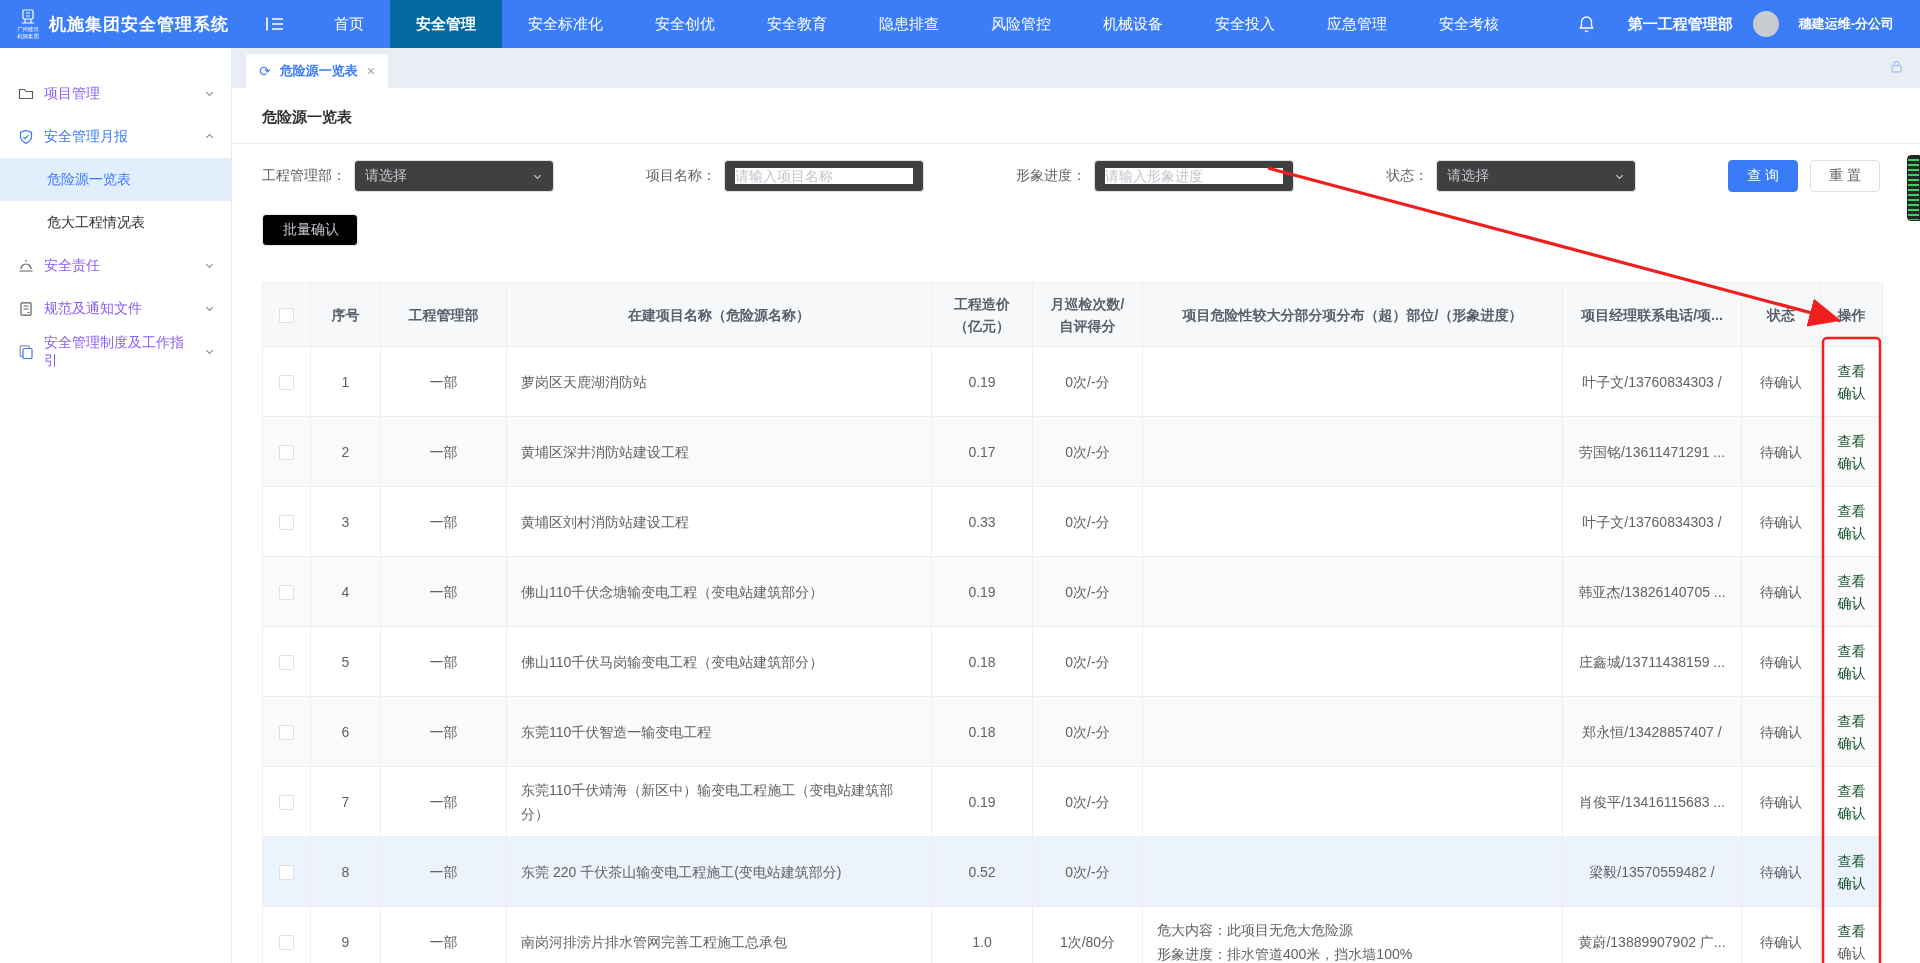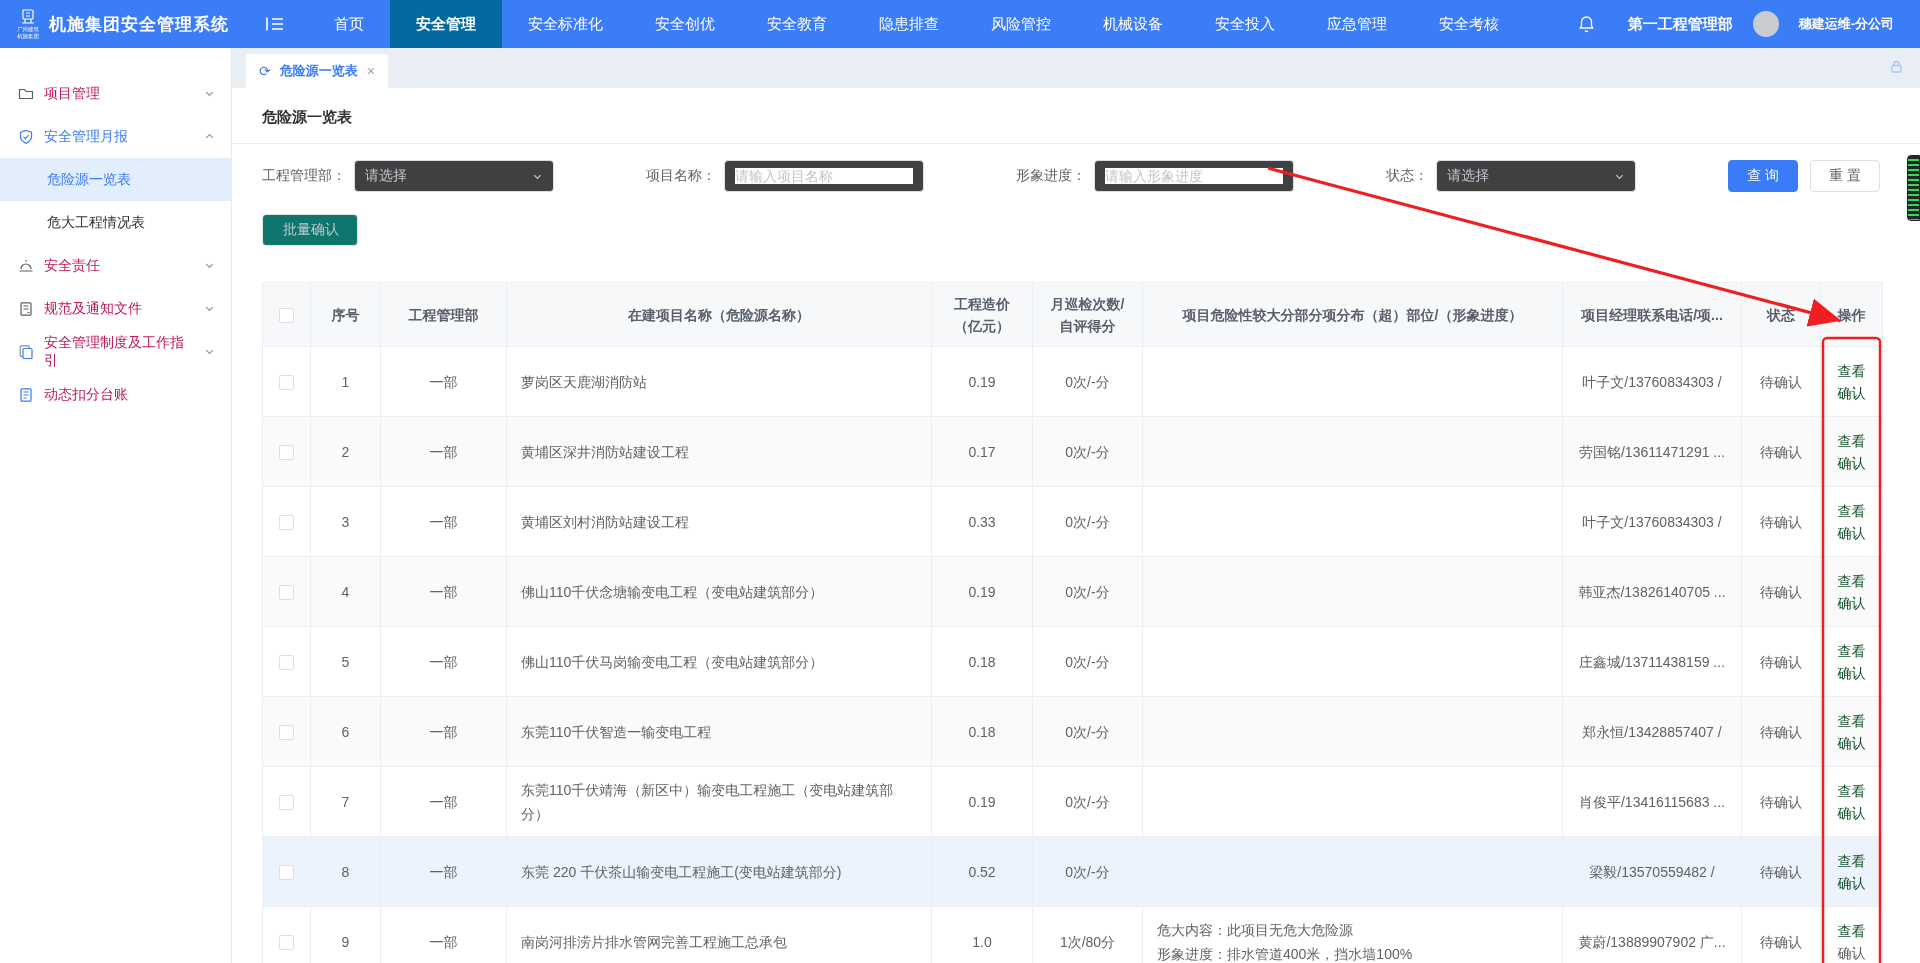--- a/index.html
+++ b/index.html
@@ -18,21 +18,21 @@
   .top-nav { display:flex; align-items:stretch; }
   .nav-item { display:flex; align-items:center; padding:0 26px; font-size:15px; cursor:pointer; white-space:nowrap; }
   .nav-item.active { background:#0369a1; font-weight:bold; }
   .header-right { margin-left:auto; display:flex; align-items:center; gap:20px; padding-right:26px; }
   .dept { font-size:15px; font-weight:bold; white-space:nowrap;margin-left:13px; }
   .avatar { width:26px; height:26px; border-radius:50%; background:#c9cdd2; }
   .user-name { font-size:13px; font-weight:bold; white-space:nowrap; }
 
   
   .sidebar { position:absolute; top:48px; left:0; bottom:0; width:232px; background:#fff; border-right:1px solid #e6e9f0; padding-top:24px; z-index:4; }
-  .side-item { height:43px; display:flex; align-items:center; gap:10px; padding:0 16px 0 18px; font-size:14px; color:#be185d; cursor:pointer; }
+  .side-item { height:43px; display:flex; align-items:center; gap:10px; padding:0 16px 0 18px; font-size:14px; color:#8b5cf6; cursor:pointer; }
   .side-item .chev { margin-left:auto; color:#909399; display:flex; }
   .side-item.parent-active { color:#3a7bf8; }
   .side-item.parent-active .icon { color:#3a7bf8; }
   .side-sub { height:43px; display:flex; align-items:center; padding-left:47px; font-size:14px; color:#303133; cursor:pointer; }
   .side-sub.selected { background:#e3eefc; color:#3a7bf8; }
   .icon { display:flex; color:#5a5e66; }
 
   
   .main { position:absolute; top:48px; left:232px; right:0; bottom:0; display:flex; flex-direction:column; }
   .tabbar { height:40px; background:#e9edf4; display:flex; align-items:flex-end; padding-left:14px; position:relative; flex:0 0 auto; }
@@ -49,21 +49,21 @@
   .filter-group { display:flex; align-items:center; }
   .filter-label { color:#606266; margin-right:8px; white-space:nowrap; }
   .ctrl { width:200px; height:32px; border:1px solid #dcdfe6; border-radius:4px; background:#404040; display:flex; align-items:center; padding:0 10px; color:#c0c4cc; }
   .ctrl input { border:none; outline:none; width:100%; font-size:14px; font-family:inherit; color:#606266; }
   .ctrl input::placeholder { color:#c0c4cc; }
   .ctrl .chev { margin-left:auto; color:#c0c4cc; display:flex; }
   .btn-group { display:flex; gap:12px; }
   .btn { height:32px; padding:0 18px; border-radius:4px; font-size:14px; cursor:pointer; border:1px solid transparent; font-family:inherit; }
   .btn-primary { background:#3a7bf8; color:#fff; border-color:#3a7bf8; }
   .btn-plain { background:#fff; color:#606266; border-color:#dcdfe6; }
-  .btn-disabled { background:#0f766e; color:#c0c4cc; border-color:#e4e7ed; cursor:not-allowed; margin-top:22px;padding-left:20px; }
+  .btn-disabled { background:#000000; color:#c0c4cc; border-color:#e4e7ed; cursor:not-allowed; margin-top:22px;padding-left:20px; }
 
   
   .table-wrap { margin-top:10px; }
   table { border-collapse:collapse; table-layout:fixed; width:1620px; font-size:14px; color:#606266;margin-top:36px; }
   th { background:#f7f8fa; font-weight:bold; color:#57606b; height:64px; border:1px solid #ebeef5; padding:0 8px; white-space:pre-line; text-align:center; line-height:22px; }
   td { border:1px solid #ebeef5; height:70px; padding:0 10px; text-align:center; background:#fff; line-height:24px; }
   td.left { text-align:left; padding-left:14px; white-space:pre-line; }
   tr.stripe td { background:#fafafa; }
   tr.hl td { background:#ecf3fd; }
   .cb { display:inline-block; width:15px; height:15px; border:1px solid #dcdfe6; border-radius:2px; background:#fff; vertical-align:middle; cursor:pointer; }
@@ -188,29 +188,20 @@
               <rect x="5" y="4.5" width="9" height="10" rx="1" fill="#fff" stroke="#3a7bf8"></rect>
             </svg>
           </span>
           <span>安全管理制度及工作指引</span>
           <span class="chev">
             <svg width="11" height="11" viewBox="0 0 12 12" fill="none" stroke="currentColor" stroke-width="1.4">
               <path d="M2.5 4.5L6 8l3.5-3.5"></path>
             </svg>
           </span>
         </div>
-        <div class="side-item">
-          <span class="icon">
-            <svg width="16" height="16" viewBox="0 0 16 16" fill="none" stroke-width="1.2">
-              <rect x="3" y="1.8" width="10" height="12.4" rx="1" stroke="#3a7bf8"></rect>
-              <path d="M5.5 5h5M5.5 8h5M5.5 11h3" stroke="#3a7bf8"></path>
-            </svg>
-          </span>
-          <span>动态扣分台账</span>
-        </div>
       </div>
   </div>
 
   <div class="main">
     <div class="tabbar">
       <div class="tab">
         <span class="refresh">⟳</span>
         <span>危险源一览表</span>
         <span class="close">×</span>
       </div>

